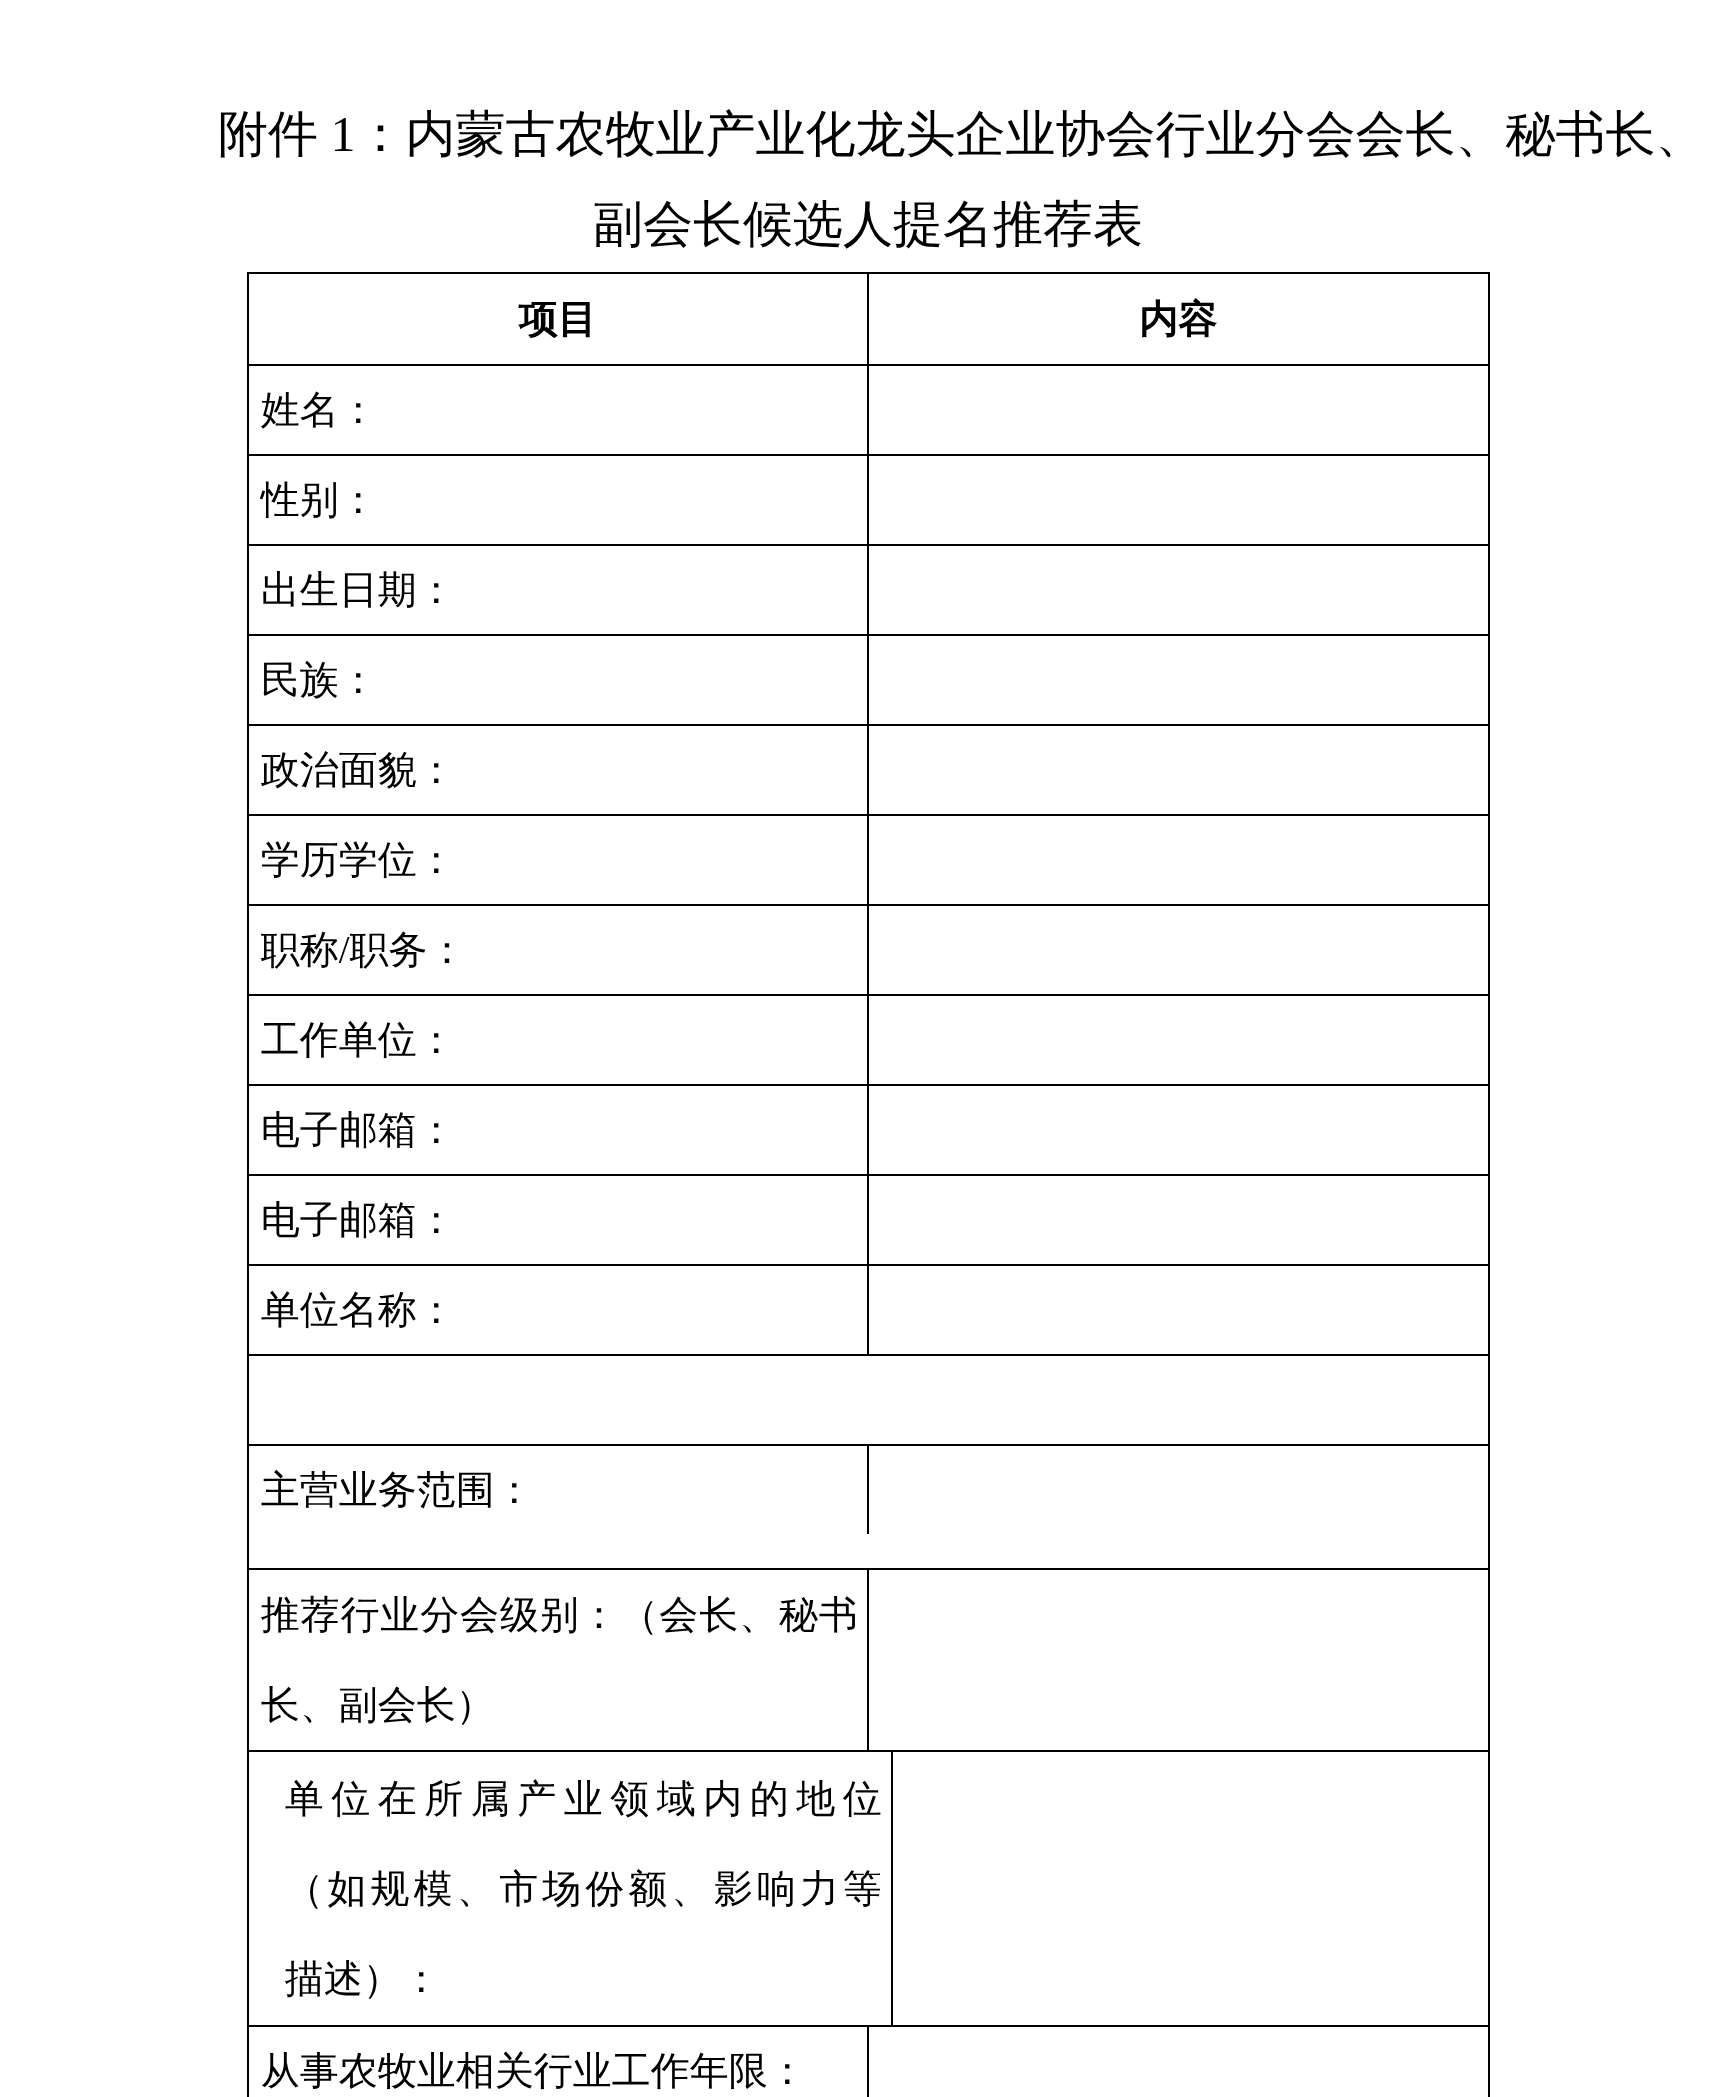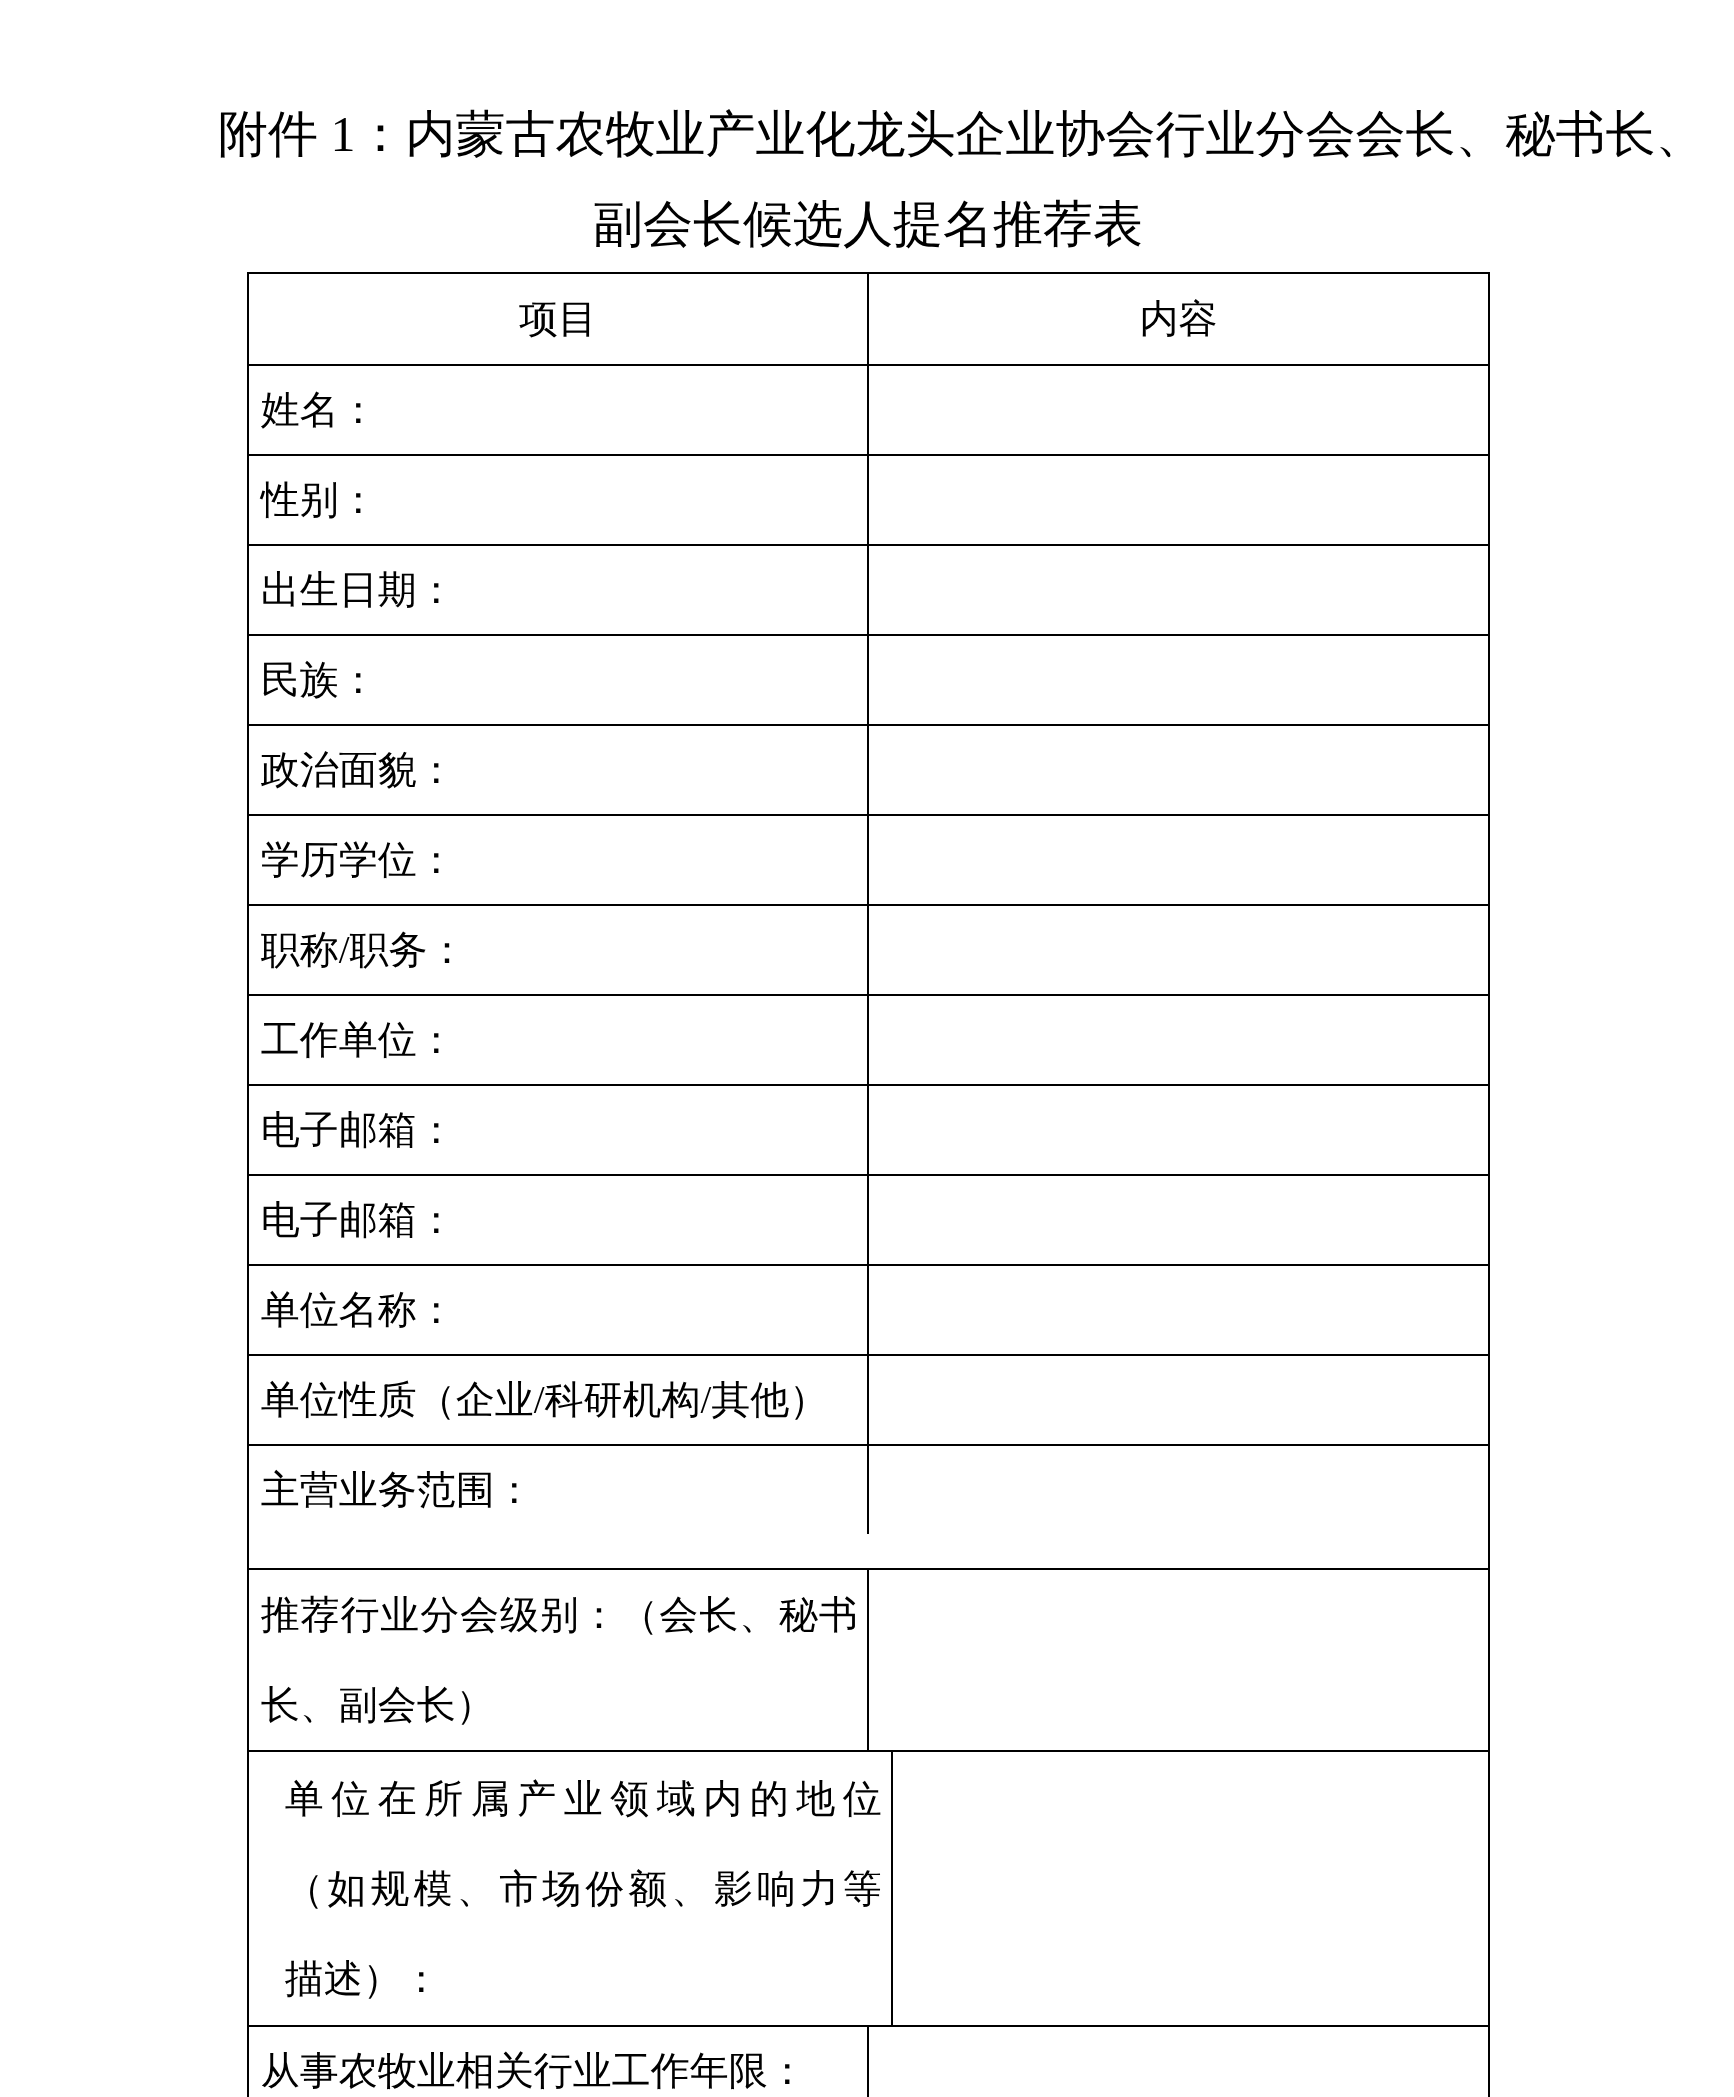--- a/index.html
+++ b/index.html
@@ -56,21 +56,21 @@
   .cell-label {
     width: 620px;
     min-width: 620px;
     border-right: 2.1px solid #000000;
     padding: 0 9.2px 0 11.7px;
   }
   .cell-value {
     flex: 1;
   }
   .header-cell {
-    font-weight: normal;
+    font-weight: bold;
     text-align: center;
     padding: 0;
   }
   .lline {
     text-align: left;
     white-space: nowrap;
   }
   .lline.stretch {
     white-space: normal;
     text-align: justify;
@@ -153,23 +153,20 @@
       </div>
       <div class="cell cell-value"></div>
     </div>
     <div class="trow h1">
       <div class="cell cell-label">
         <div class="lline">单位名称：</div>
       </div>
       <div class="cell cell-value"></div>
     </div>
     <div class="trow h1">
-      <div class="cell cell-label">
-        <div class="lline">单位性质（企业/科研机构/其他）</div>
-      </div>
       <div class="cell cell-value"></div>
     </div>
     <div class="trow h1">
       <div class="cell cell-label">
         <div class="lline">主营业务范围：</div>
       </div>
       <div class="cell cell-value"></div>
     </div>
     <div class="trow h2">
       <div class="cell cell-label">

